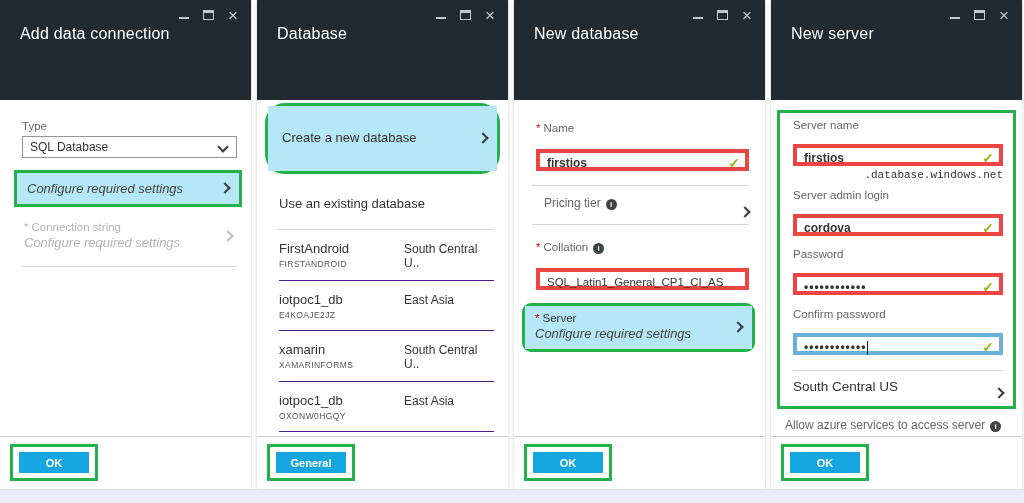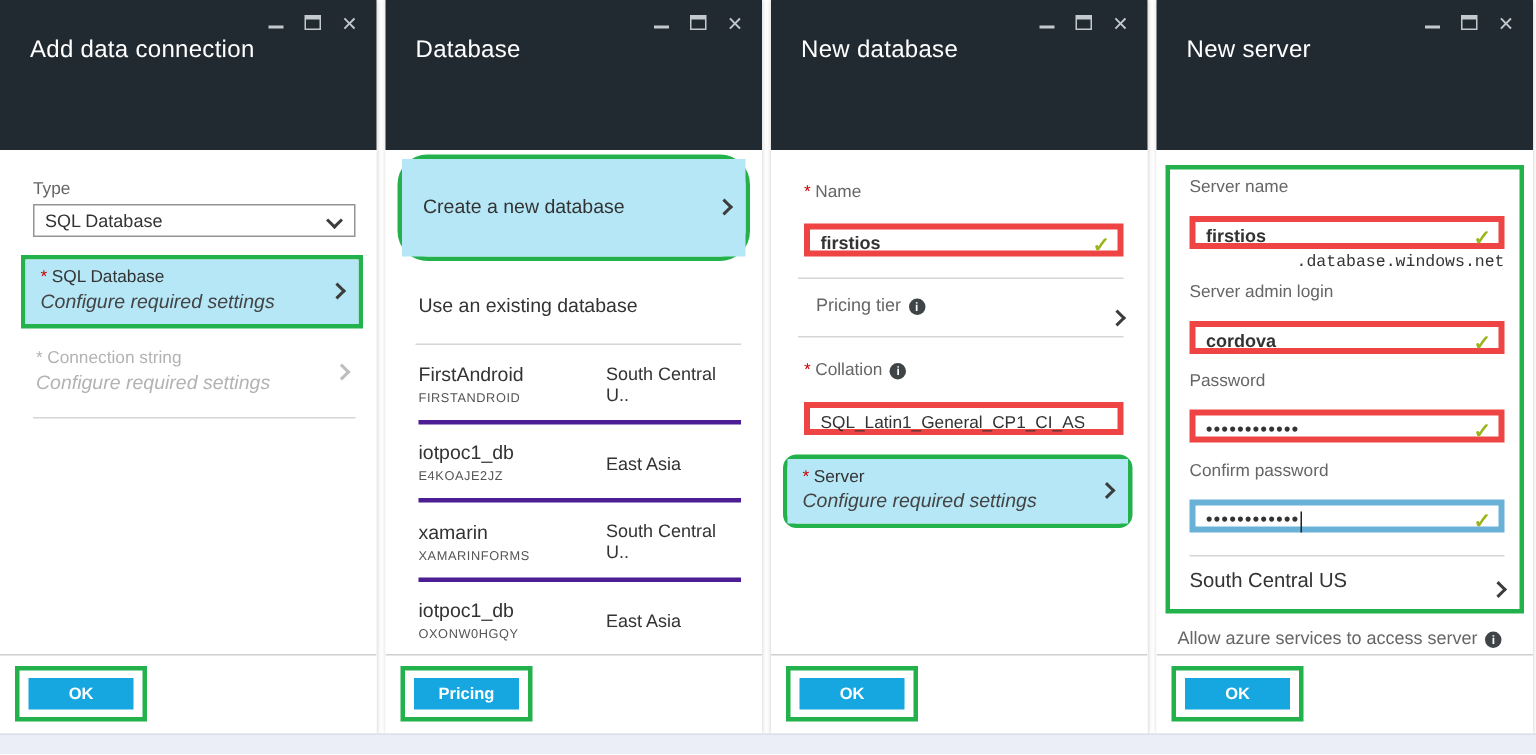--- a/index.html
+++ b/index.html
@@ -57,21 +57,21 @@
   .p1-gbox { margin:12px 9px 0 14px; }
   .p1-conn { margin:8px 9px 0 14px; }
   .p1-div { margin:8px 14px 0 22px; }
   
   .p2-gbox { margin:3px 8px 0 8px;border-radius:20px; }
   .p2-create { padding:24px 28px 26px 14px; }
   .p2-create .l1 { font-size:13px; }
   .p2-existing { margin:22px 0 0 22px; font-size:13px; color:#333; }
   .p2-div { margin:18px 14px 0 20px; }
   .db-list { margin:0 14px 0 22px; }
-  .db-row { display:flex; padding:11px 0 10px 0; border-bottom:3px solid #4c1d95; cursor:pointer;align-items:center; }
+  .db-row { display:flex; padding:11px 0 10px 0; border-bottom:1px solid #4c1d95; cursor:pointer; }
   .db-name { font-size:13px; color:#333; }
   .db-code { font-size:8.5px; color:#555; letter-spacing:.4px; margin-top:3px; }
   .db-region { width:90px; margin-left:auto; font-size:12px; color:#333; padding-top:1px; }
   
   .p3-field { margin:0 16px 0 22px; }
   .p3-first { margin-top:18px; }
   .p3-div { margin:14px 16px 0 18px; }
   .prow { position:relative; margin:10px 16px 0 30px; padding-right:22px; cursor:pointer; }
   .prow .pl { font-size:12px; color:#666; }
   .prow .pv { font-size:13.5px; color:#333; margin-top:5px; }
@@ -112,21 +112,20 @@
         </div>
       </div>
       <div class="body">
         <div class="label p1-type">Type</div>
         <div class="p1-select">
           <span>SQL Database</span>
           <span class="chev down"></span>
         </div>
         <div class="gbox p1-gbox">
           <div class="picker blue">
-            <div class="l1"><span class="req">*</span><span>SQL Database</span></div>
             <div class="l2">Configure required settings</div>
             <span class="chev right pchev"></span>
           </div>
         </div>
         <div class="picker dimmed p1-conn">
           <div class="l1"><span class="req dim">*</span><span>Connection string</span></div>
           <div class="l2">Configure required settings</div>
           <span class="chev right dim pchev"></span>
         </div>
         <div class="divider p1-div"></div>
@@ -181,21 +180,21 @@
           <div class="db-row">
             <div>
               <div class="db-name">iotpoc1_db</div>
               <div class="db-code">OXONW0HGQY</div>
             </div>
             <div class="db-region">East Asia</div>
           </div>
         </div>
         <div class="footer">
           <div class="btn-box">
-            <button class="btn">Pricing</button>
+            <button class="btn">General</button>
           </div>
         </div>
       </div>
     </div>
 
     <div class="panel">
       <div class="hdr">
         <div class="title">New database</div>
         <div class="winctl">
           <span class="ic-min"></span>

